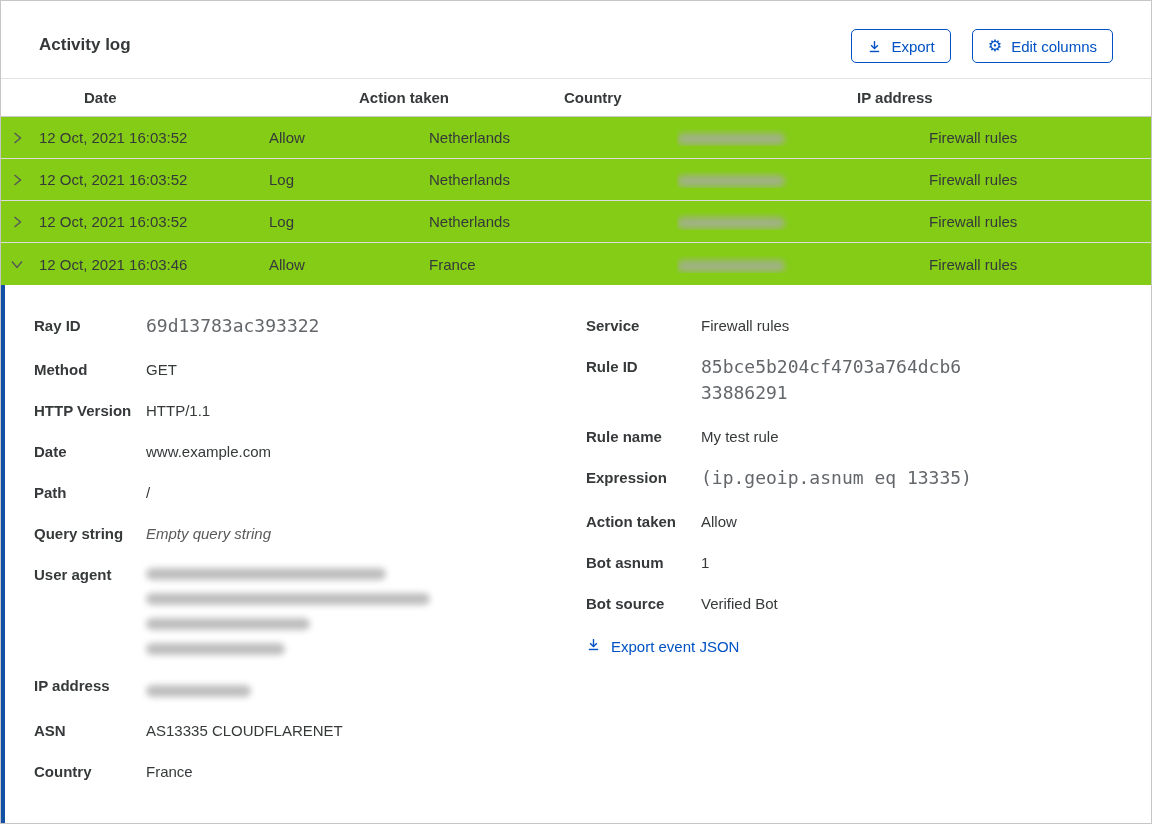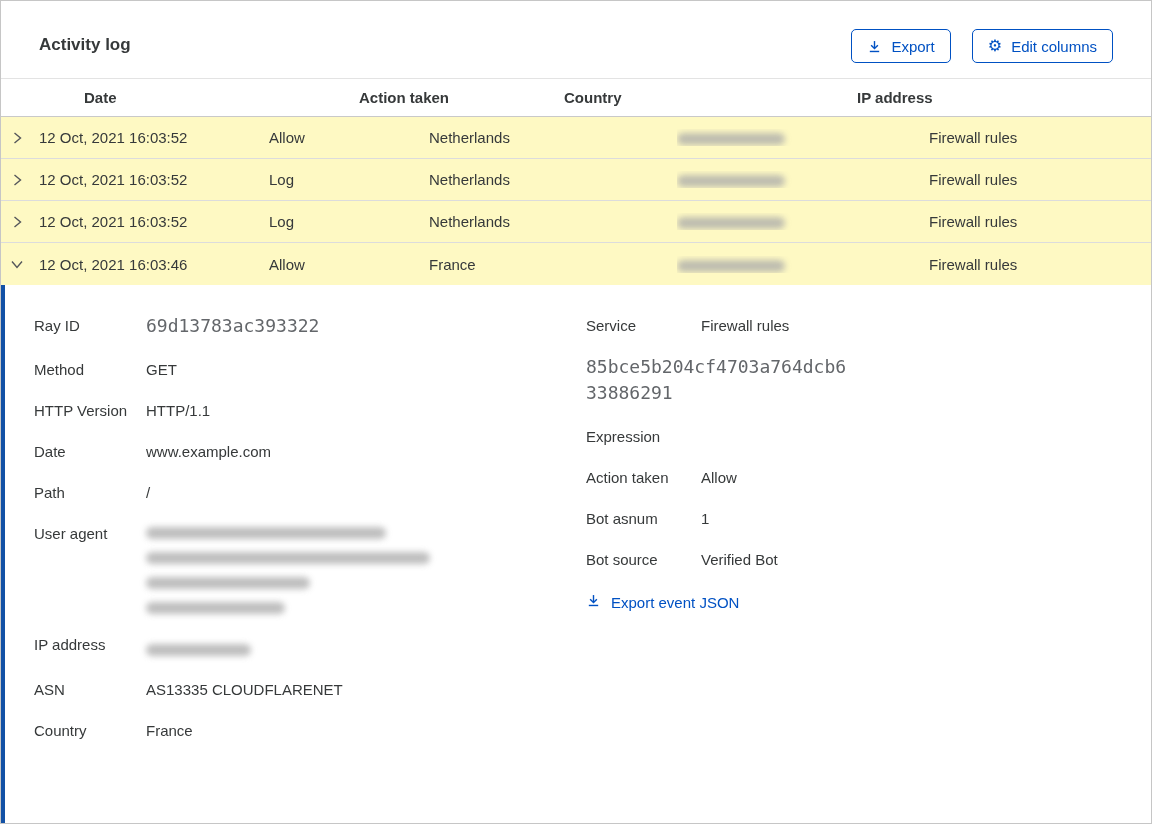--- a/index.html
+++ b/index.html
@@ -17,39 +17,39 @@
          font-size:15px; font-family:"Liberation Sans", sans-serif; cursor:pointer; }
   .btn svg { display:block; }
   .gear-glyph { font-family:"DejaVu Sans", sans-serif; font-size:16px; line-height:1; }
 
   
   .table { margin-top:15px; }
   .grid-row { display:grid; grid-template-columns:38px 230px 160px 248px 252px 1fr;
               align-items:center; }
   .thead { height:39px; border-top:1px solid #e3e3e3; border-bottom:1px solid #c9c9c9;
            font-weight:700; font-size:15px;gap:45px; }
-  .trow { height:42px; border-bottom:1px solid #dcdcdc; font-size:15px; background:#fef9c3; }
+  .trow { height:42px; border-bottom:1px solid #dcdcdc; font-size:15px; background:#84cc16; }
   .trow:last-of-type { border-bottom:none; }
   .cell { padding-right:8px; overflow:hidden; white-space:nowrap; }
   .chev-cell { padding-left:9px; display:flex; align-items:center; }
   .chev-cell svg { display:block; }
 
   
   .redact { display:inline-block; height:12px; border-radius:7px; background:#a9a9a9;
             filter:blur(3px); opacity:.75; vertical-align:middle; }
   .w108 { width:108px; } .w105 { width:105px; }
   .w240 { width:240px; } .w284 { width:284px; } .w164 { width:164px; } .w139 { width:139px; }
 
   
   .detail { flex:1; border-left:4px solid #1251a5; display:flex;
             padding:31px 0 0 29px; align-items:flex-start; }
   .dcol-left { width:552px; flex:none; }
   .dcol-right { flex:1; }
   .field { display:flex; margin-bottom:21px; font-size:15px; line-height:20px; }
-  .field .flabel { font-weight:400; color:#36393a; flex:none; }
+  .field .flabel { font-weight:700; color:#36393a; flex:none; }
   .dcol-left .flabel { width:112px; }
   .dcol-right .flabel { width:115px; }
   .field .fvalue { color:#36393a; }
   .fvalue.mono { font-family:"DejaVu Sans Mono", monospace; font-size:18px; color:#63666a;
                  line-height:26px; max-width:262px; word-break:break-all; margin-top:-3px; }
   .fvalue.italic { font-style:italic; color:#595959; }
   .ua-lines { display:flex; flex-direction:column; gap:13px; padding-top:3px; }
   .export-link { display:inline-flex; align-items:center; gap:10px; color:#0051c3;
                  font-size:15px; text-decoration:none; cursor:pointer; margin-top:2px; }
 </style>
@@ -158,20 +158,24 @@
       </div>
       <div class="field">
         <div class="flabel">Date</div>
         <div class="fvalue">www.example.com</div>
       </div>
       <div class="field">
         <div class="flabel">Path</div>
         <div class="fvalue">/</div>
       </div>
       <div class="field">
+        <div class="flabel">Query string</div>
+        <div class="fvalue italic">Empty query string</div>
+      </div>
+      <div class="field">
         <div class="flabel">User agent</div>
         <div class="ua-lines">
           <span class="redact w240"></span>
           <span class="redact w284"></span>
           <span class="redact w164"></span>
           <span class="redact w139"></span>
         </div>
       </div>
       <div class="field">
         <div class="flabel">IP address</div>
@@ -186,24 +190,30 @@
         <div class="fvalue">France</div>
       </div>
     </div>
 
     <div class="dcol-right">
       <div class="field">
         <div class="flabel">Service</div>
         <div class="fvalue">Firewall rules</div>
       </div>
       <div class="field">
+        <div class="flabel">Rule ID</div>
         <div class="fvalue mono">85bce5b204cf4703a764dcb633886291</div>
       </div>
       <div class="field">
+        <div class="flabel">Rule name</div>
+        <div class="fvalue">My test rule</div>
+      </div>
+      <div class="field">
         <div class="flabel">Expression</div>
+        <div class="fvalue mono" style="max-width:300px;">(ip.geoip.asnum eq 13335)</div>
       </div>
       <div class="field">
         <div class="flabel">Action taken</div>
         <div class="fvalue">Allow</div>
       </div>
       <div class="field">
         <div class="flabel">Bot asnum</div>
         <div class="fvalue">1</div>
       </div>
       <div class="field">

